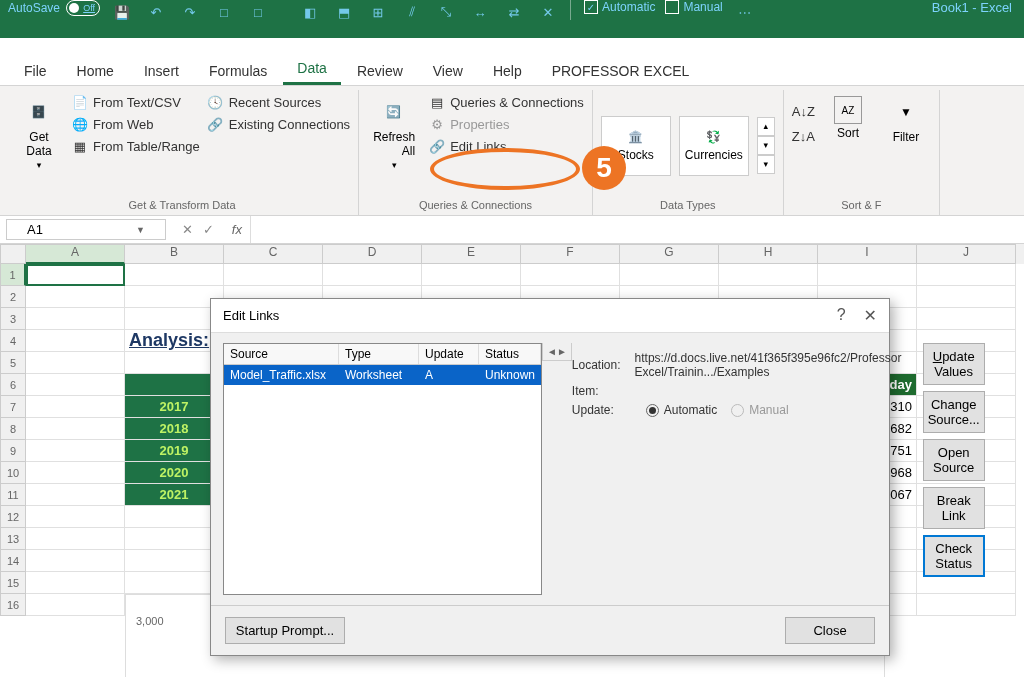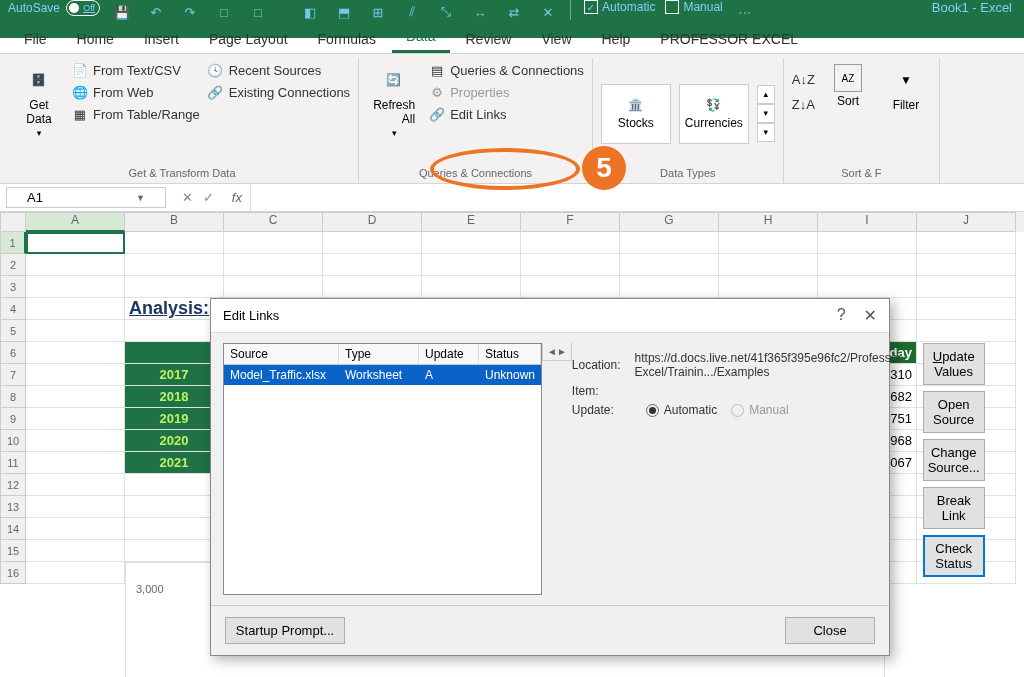--- a/index.html
+++ b/index.html
@@ -10,21 +10,21 @@
 .autosave { font-size: 12px; display: flex; align-items: center; gap: 6px; }
 .toggle { width: 34px; height: 16px; border: 1px solid #fff; border-radius: 8px; position: relative; display: inline-flex; align-items: center; padding: 0 2px; text-decoration: underline; }
 .toggle-knob { width: 10px; height: 10px; border-radius: 50%; background: #fff; }
 .toggle-text { font-size: 9px; margin-left: auto; margin-right: 2px; }
 .qat-icon { width: 24px; height: 24px; display: flex; align-items: center; justify-content: center; opacity: 0.9; }
 .tb-check { display: flex; align-items: center; gap: 4px; font-size: 12px; }
 .tb-check-box { width: 14px; height: 14px; border: 1px solid #fff; display: flex; align-items: center; justify-content: center; font-size: 10px; }
 .app-title { margin-left: auto; margin-right: 4px; font-size: 13px; }
 
 
-.tabs { height: 16px; display: flex; align-items: flex-end; padding: 0 10px; gap: 2px; border-bottom: 1px solid #d4d4d4; background: #fff; }
+.tabs { height: 48px; display: flex; align-items: flex-end; padding: 0 10px; gap: 2px; border-bottom: 1px solid #d4d4d4; background: #fff; }
 .tab { padding: 6px 14px 6px; font-size: 14px; color: #333; cursor: pointer; }
 .tab.active { border-bottom: 3px solid #1e7245; color: #1e7245; font-weight: 400; }
 
 
 .ribbon { height: 130px; display: flex; background: #f3f2f1; border-bottom: 1px solid #d4d4d4; padding: 4px 6px 0; position: relative; }
 .rgroup { display: flex; flex-direction: column; border-right: 1px solid #d4d4d4; padding: 0 8px 2px; }
 .rgroup-body { flex: 1; display: flex; gap: 8px; align-items: flex-start; padding-top: 2px; }
 .rgroup-label { font-size: 11px; color: #666; text-align: center; padding-bottom: 2px; }
 .big-btn { display: flex; flex-direction: column; align-items: center; justify-content: center; padding: 4px 6px; gap: 2px; font-size: 12px; min-width: 50px; }
 .big-btn .ic { width: 32px; height: 32px; display: flex; align-items: center; justify-content: center; }
@@ -126,21 +126,20 @@
       <span>Manual</span>
   </div>
   <div class="qat-icon">⋯</div>
   <span class="app-title">Book1 - Excel</span>
 </div>
 
 <div class="tabs">
   <div class="tab">File</div>
   <div class="tab">Home</div>
   <div class="tab">Insert</div>
-  <div class="tab">Page Layout</div>
   <div class="tab">Formulas</div>
   <div class="tab active">Data</div>
   <div class="tab">Review</div>
   <div class="tab">View</div>
   <div class="tab">Help</div>
   <div class="tab">PROFESSOR EXCEL</div>
 </div>
 
 <div class="ribbon">
   <div class="rgroup">
@@ -536,22 +535,22 @@
             </label>
           <label class="radio" style="color:#999">
               <span class="radio-dot" style="border-color:#bbb"></span>
               <span>Manual</span>
             </label>
         </div>
       </div>
     </div>
     <div class="dlg-btns">
       <div class="dlg-btn"><span class="underline">U</span><span>pdate Values</span></div>
+      <div class="dlg-btn">Change Source...</div>
       <div class="dlg-btn">Open Source</div>
-      <div class="dlg-btn">Change Source...</div>
       <div class="dlg-btn">Break Link</div>
       <div class="dlg-btn highlight">Check Status</div>
     </div>
   </div>
   <div class="dlg-footer">
     <div class="dlg-btn" style="width:120px">Startup Prompt...</div>
     <div style="flex:1"></div>
     <div class="dlg-btn" style="width:90px">Close</div>
   </div>
 </div>

